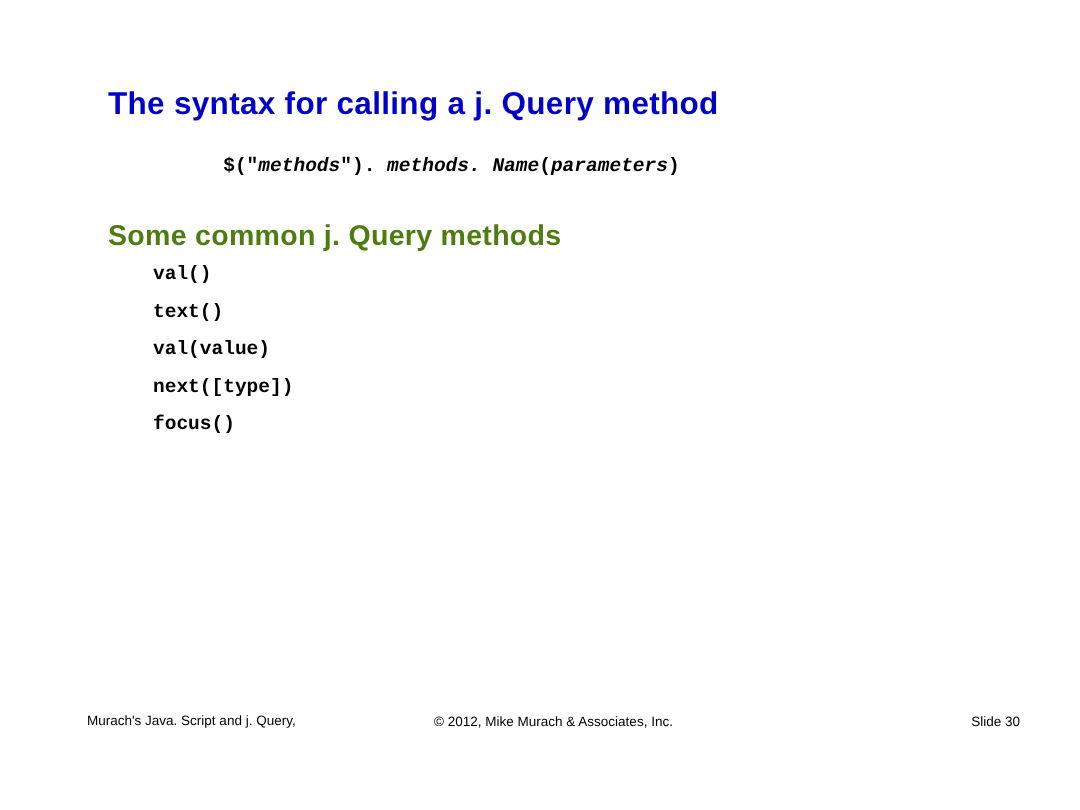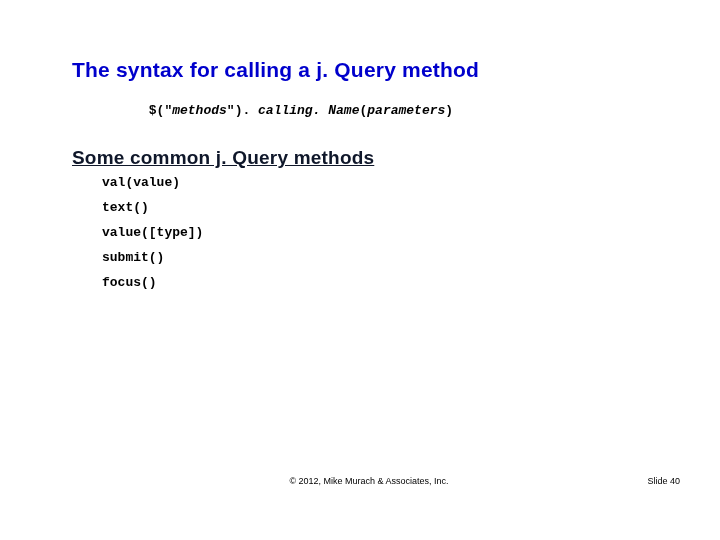--- a/index.html
+++ b/index.html
@@ -25,26 +25,25 @@
     right: 40px;
   }
   .heading {
     color: #0000cc;
     font-weight: bold;
     font-size: 21px;
     margin: 0 0 6px 0;
     letter-spacing: 0.2px;
   }
   .subheading {
-    color: #0f172a;
+    color: #4d7c0f;
     font-weight: bold;
     font-size: 19px;
     margin: 14px 0 6px 0;
     letter-spacing: 0.2px;
-    text-decoration: underline;
   }
   .code-line {
     font-family: "Courier New", Courier, monospace;
     font-weight: bold;
     font-size: 13px;
     color: #000;
     margin: 0 0 2px 30px;
     white-space: pre;
   }
   .syntax-italic {
@@ -91,34 +90,35 @@
 </style>
 </head>
 <body>
 
 <div class="slide">
   <div class="content">
 
     <div class="heading">The syntax for calling a j. Query method</div>
 
     <div class="code-line">
-      <span>$("</span><span class="syntax-italic">methods</span><span>"). </span><span class="syntax-italic">calling. Name</span><span>(</span><span class="syntax-italic">parameters</span><span>)</span>
+      <span>$("</span><span class="syntax-italic">methods</span><span>"). </span><span class="syntax-italic">methods. Name</span><span>(</span><span class="syntax-italic">parameters</span><span>)</span>
     </div>
 
     <div class="subheading">Some common j. Query methods</div>
 
     <div class="method-list">
+      <div class="method-item">val()</div>
+      <div class="method-item">text()</div>
       <div class="method-item">val(value)</div>
-      <div class="method-item">text()</div>
-      <div class="method-item">value([type])</div>
-      <div class="method-item">submit()</div>
+      <div class="method-item">next([type])</div>
       <div class="method-item">focus()</div>
     </div>
 
   </div>
 
   <div class="footer">
     <div class="footer-left">
+      <div>Murach's Java. Script and j. Query,</div>
     </div>
     <div class="footer-center">© 2012, Mike Murach &amp; Associates, Inc.</div>
-    <div class="footer-right">Slide 40</div>
+    <div class="footer-right">Slide 30</div>
   </div>
 </div>
 
 </body></html>

